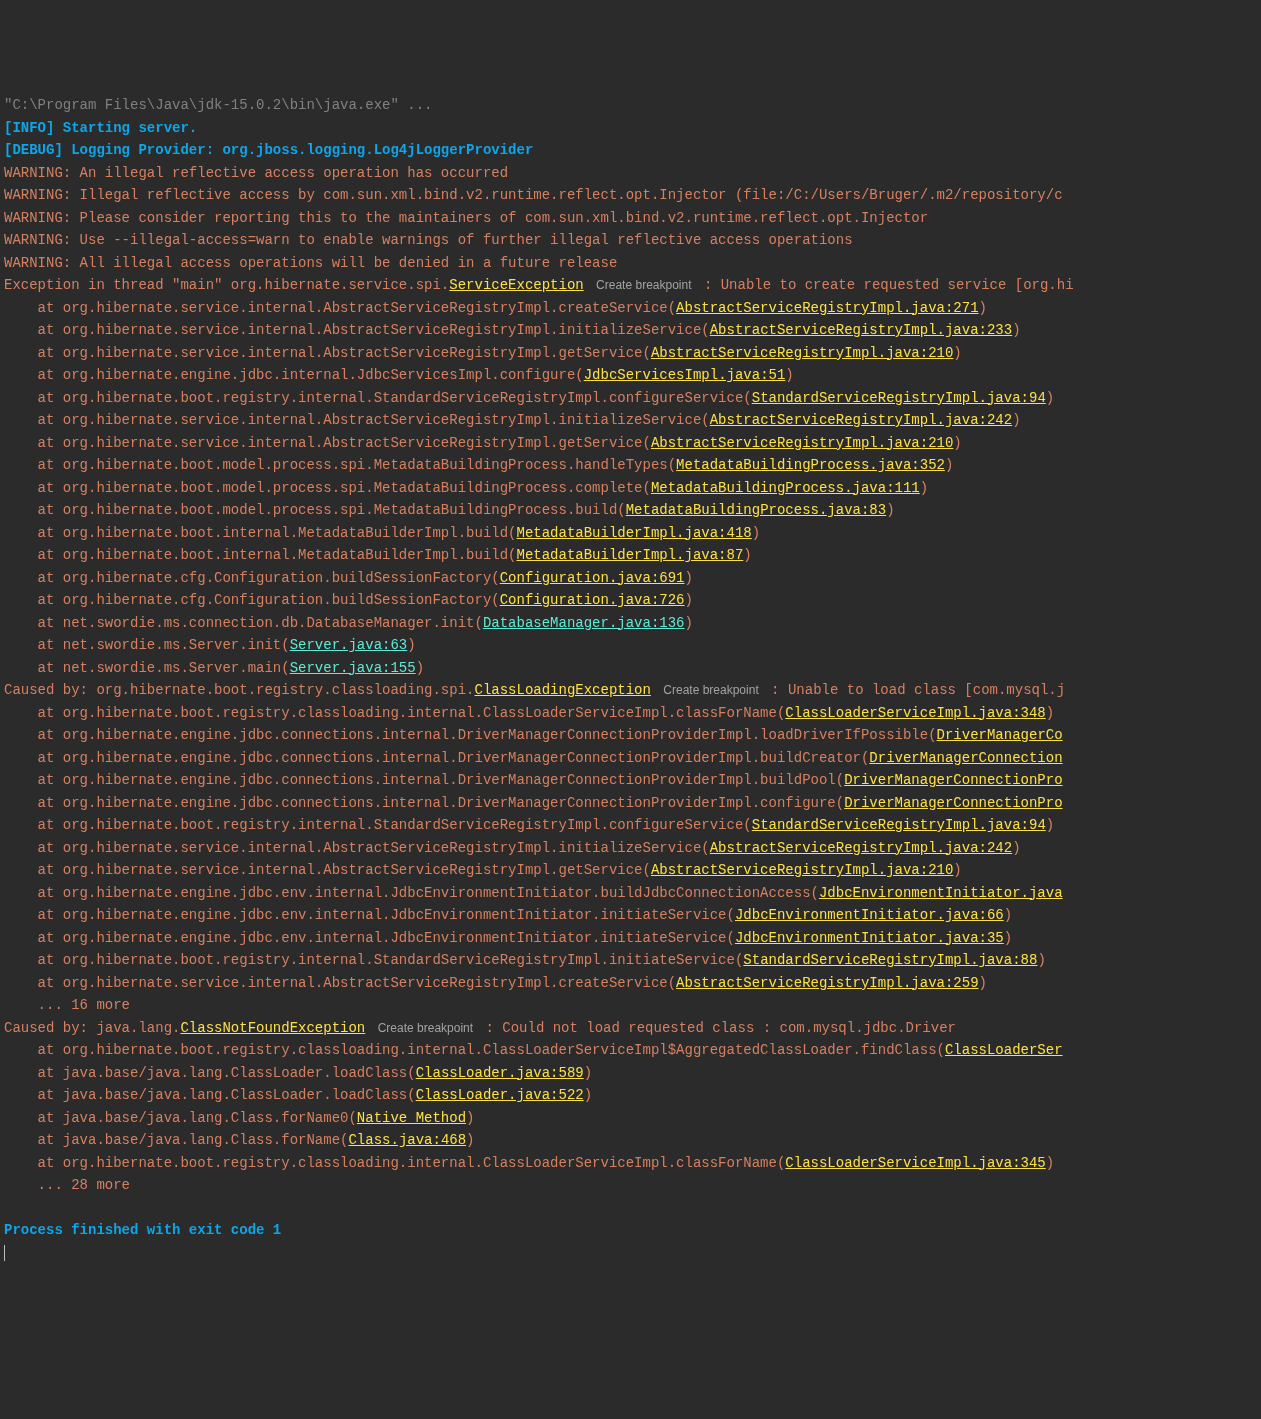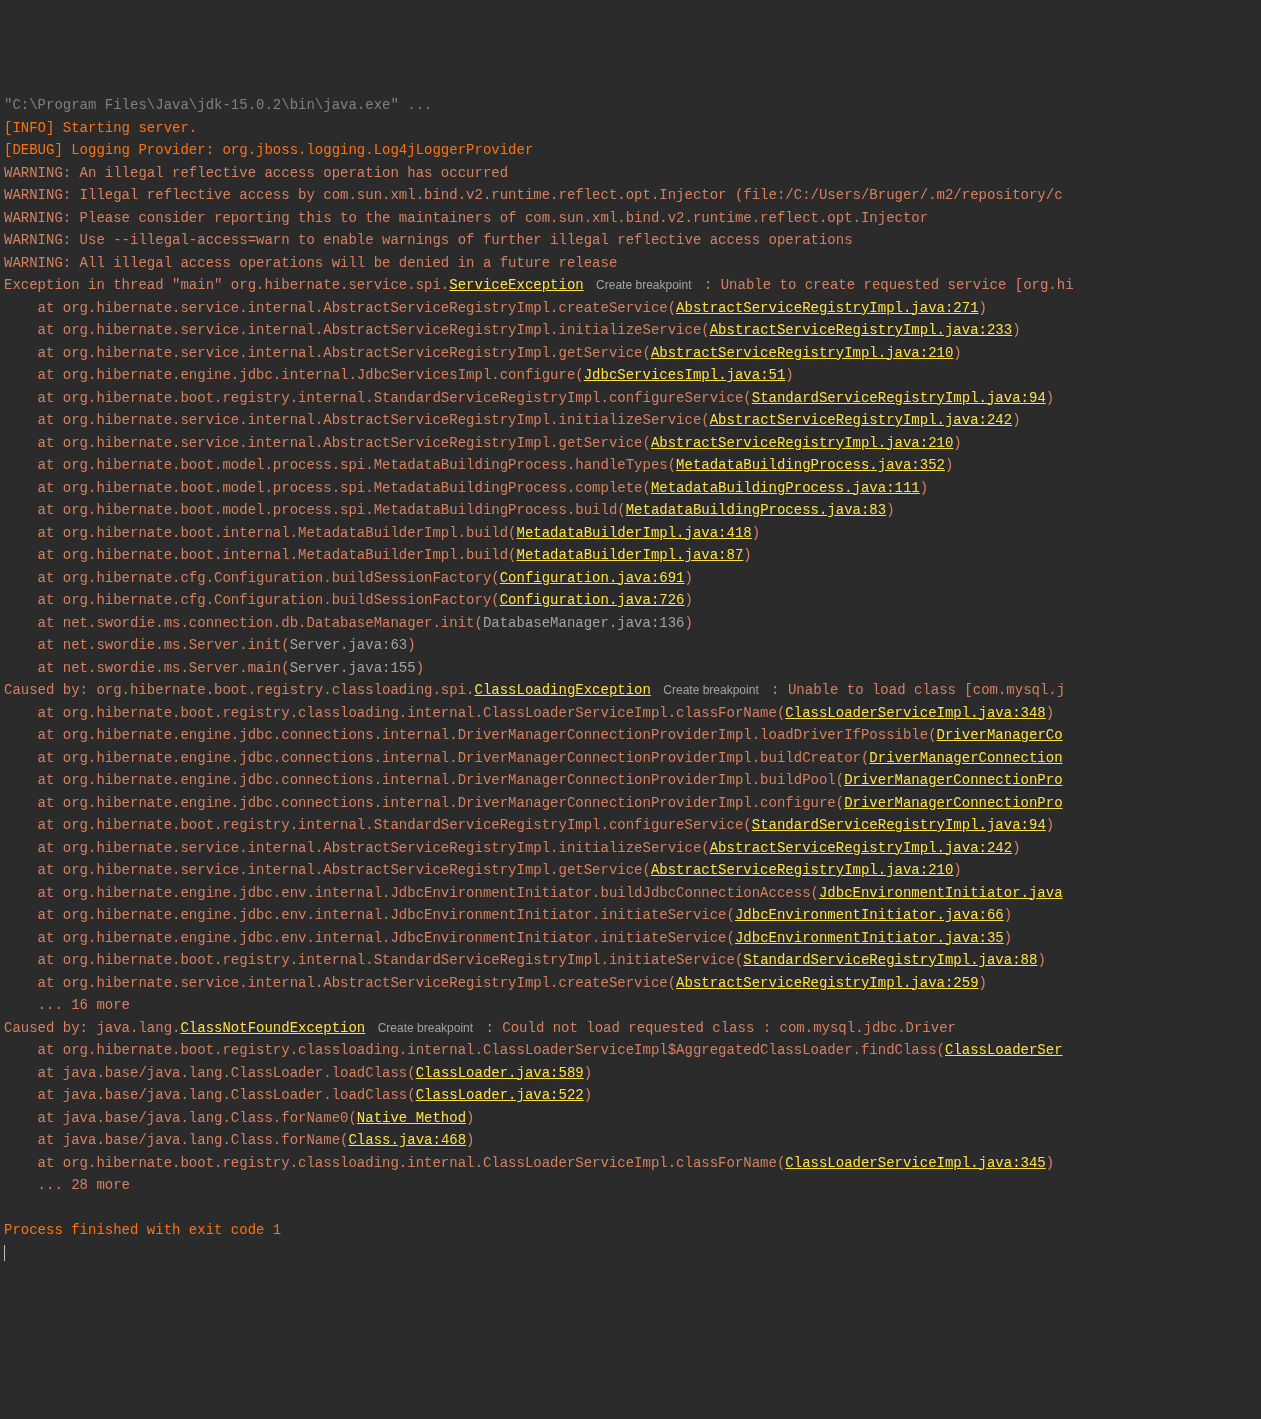--- a/index.html
+++ b/index.html
@@ -10,28 +10,29 @@
       font-size: 14px;
       line-height: 22.5px;
       color: #bbbbbb;
       white-space: pre;
       overflow-x: hidden;
     }
     .line {
       display: block;
     }
     .gray { color: #808080; }
-    .default { color: #f97316; }
+    .default { color: #0ea5e9; font-weight: bold; }
     .orange { color: #d68060; }
     .link-gray {
       color: #fde047;
       text-decoration: underline;
     }
     .link-blue {
-      color: #a3a3a3;
+      color: #5eead4;
+      text-decoration: underline;
     }
     .breakpoint {
       color: #a3a3a3;
       font-size: 12px;
       font-family: -apple-system, 'Segoe UI', sans-serif;
       padding: 1px 4px;
       cursor: pointer;
     }
     .cursor {
       display: inline-block;

